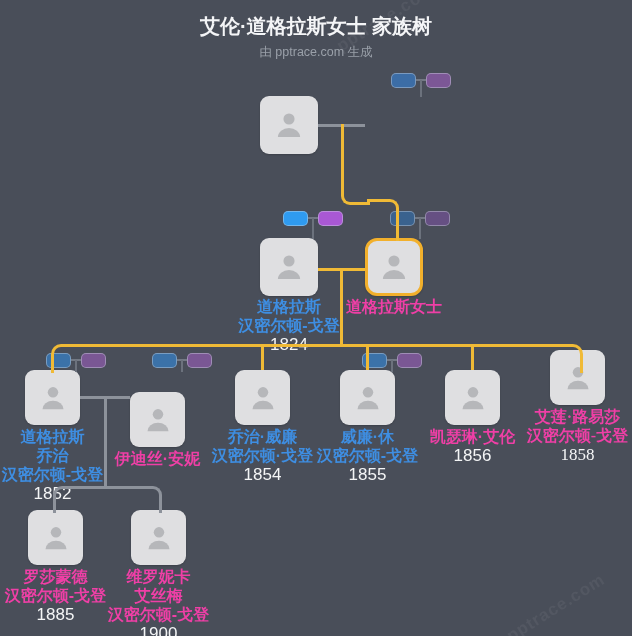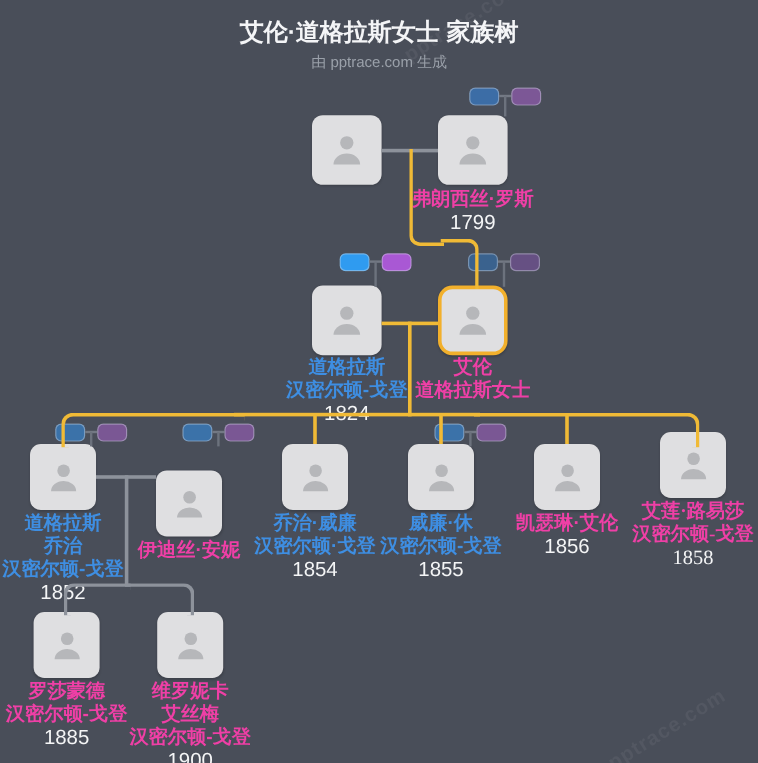--- a/index.html
+++ b/index.html
@@ -115,32 +115,20 @@
 
   <div class="person" style="left:260px;top:96px;">
     <div class="card sz58">
       <svg width="36" height="36" viewBox="0 0 24 24">
           <circle cx="12" cy="8" r="3.7" fill="#b6b7ba"></circle>
           <path d="M4.6,20 a7.4,6 0 0 1 14.8,0 z" fill="#b6b7ba"></path>
         </svg>
     </div>
   </div>
 
-  <div class="person" style="left:365px;top:96px;">
-    <div class="card sz58">
-      <svg width="36" height="36" viewBox="0 0 24 24">
-          <circle cx="12" cy="8" r="3.7" fill="#b6b7ba"></circle>
-          <path d="M4.6,20 a7.4,6 0 0 1 14.8,0 z" fill="#b6b7ba"></path>
-        </svg>
-    </div>
-    <div class="label" style="top:61px;">
-      <div class="nm pink">弗朗西丝·罗斯</div>
-      <div class="yr">1799</div>
-    </div>
-  </div>
 
   <div class="person" style="left:260px;top:238px;">
     <div class="card sz58">
       <svg width="36" height="36" viewBox="0 0 24 24">
           <circle cx="12" cy="8" r="3.7" fill="#b6b7ba"></circle>
           <path d="M4.6,20 a7.4,6 0 0 1 14.8,0 z" fill="#b6b7ba"></path>
         </svg>
     </div>
     <div class="label" style="top:59px;">
       <div class="nm blue">道格拉斯</div>
@@ -150,21 +138,20 @@
   </div>
 
   <div class="person" style="left:365px;top:238px;">
     <div class="card sz58 focus">
       <svg width="36" height="36" viewBox="0 0 24 24">
           <circle cx="12" cy="8" r="3.7" fill="#b6b7ba"></circle>
           <path d="M4.6,20 a7.4,6 0 0 1 14.8,0 z" fill="#b6b7ba"></path>
         </svg>
     </div>
     <div class="label" style="top:59px;">
-      <div class="nm pink">艾伦</div>
       <div class="nm pink">道格拉斯女士</div>
     </div>
   </div>
 
   <div class="person" style="left:25px;top:370px;">
     <div class="card sz55">
       <svg width="34" height="34" viewBox="0 0 24 24">
           <circle cx="12" cy="8" r="3.7" fill="#b6b7ba"></circle>
           <path d="M4.6,20 a7.4,6 0 0 1 14.8,0 z" fill="#b6b7ba"></path>
         </svg>
@@ -223,21 +210,21 @@
           <circle cx="12" cy="8" r="3.7" fill="#b6b7ba"></circle>
           <path d="M4.6,20 a7.4,6 0 0 1 14.8,0 z" fill="#b6b7ba"></path>
         </svg>
     </div>
     <div class="label" style="top:57px;">
       <div class="nm pink">凯瑟琳·艾伦</div>
       <div class="yr">1856</div>
     </div>
   </div>
 
-  <div class="person" style="left:550px;top:360px;font-family:Liberation Serif, serif;">
+  <div class="person" style="left:550px;top:350px;font-family:Liberation Serif, serif;">
     <div class="card sz55">
       <svg width="34" height="34" viewBox="0 0 24 24">
           <circle cx="12" cy="8" r="3.7" fill="#b6b7ba"></circle>
           <path d="M4.6,20 a7.4,6 0 0 1 14.8,0 z" fill="#b6b7ba"></path>
         </svg>
     </div>
     <div class="label" style="top:57px;">
       <div class="nm pink">艾莲·路易莎</div>
       <div class="nm pink">汉密尔顿-戈登</div>
       <div class="yr">1858</div>

